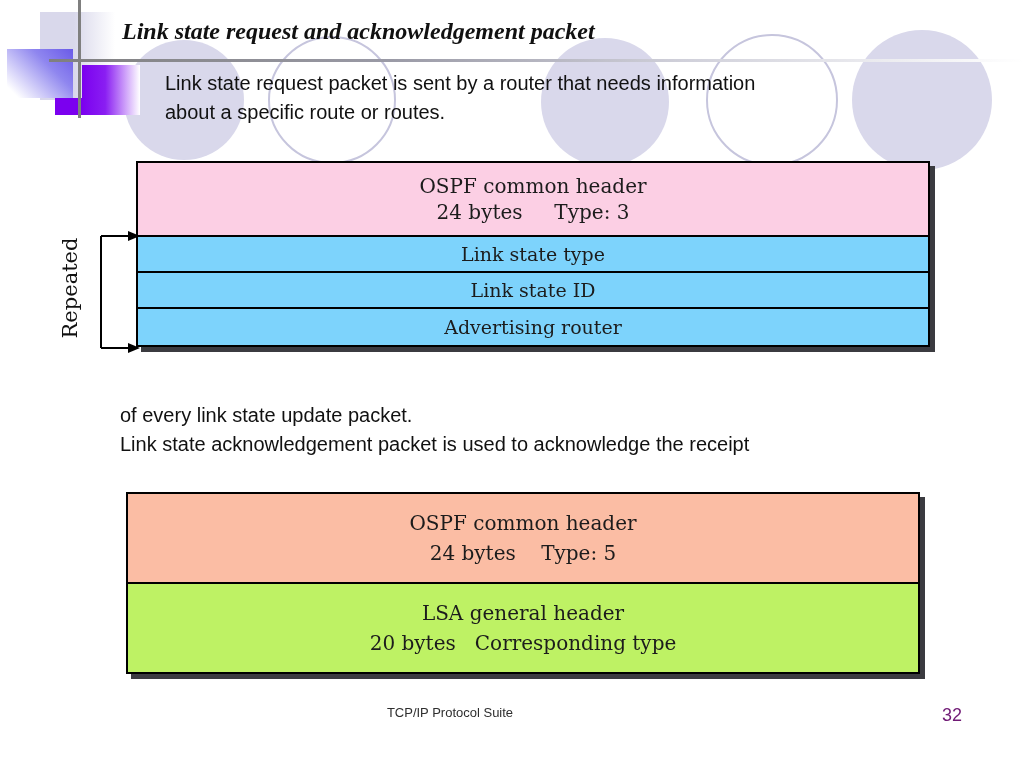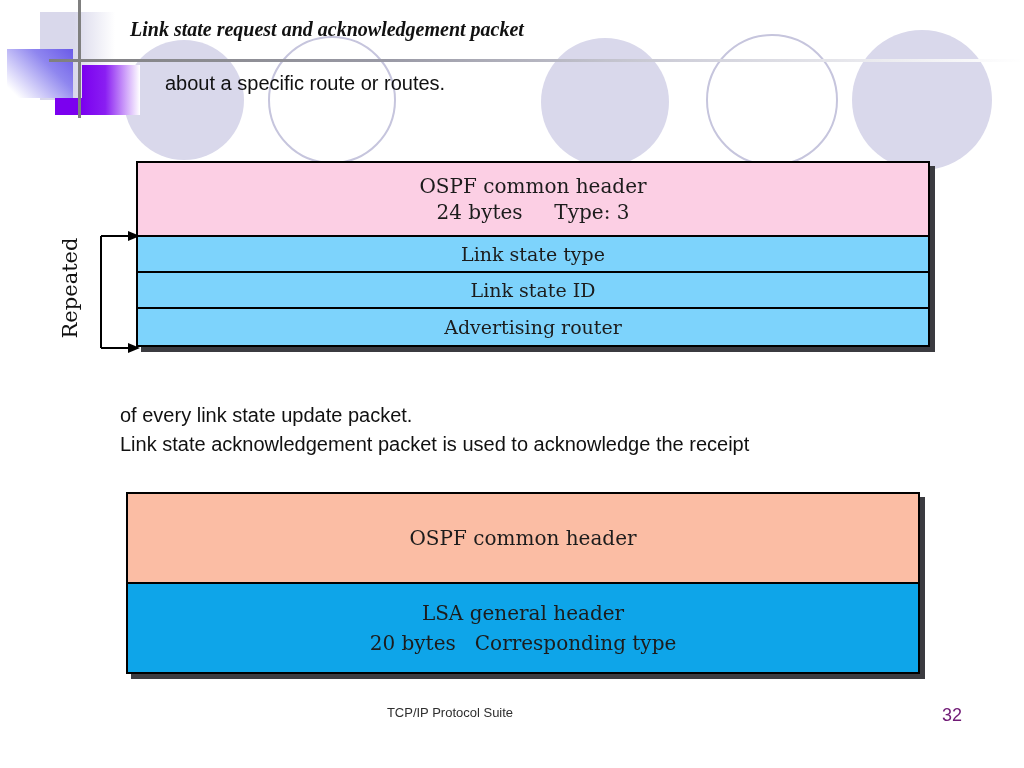--- a/index.html
+++ b/index.html
@@ -29,22 +29,22 @@
   }
   .vline{
     position:absolute;left:78px;top:0;width:3px;height:118px;background:#7f7f7f;z-index:3;
   }
   .hline{
     position:absolute;left:49px;top:59px;width:975px;height:3px;z-index:3;
     background:linear-gradient(to right,#7f7f7f 0%,#9a9aa6 35%,#d0d0da 65%,#ffffff 100%);
   }
   
   .title{
-    position:absolute;left:130px;top:18px;z-index:4;
-    font-family:"Liberation Serif",serif;font-size:20px;font-weight:bold;font-style:italic;
+    position:absolute;left:122px;top:18px;z-index:4;
+    font-family:"Liberation Serif",serif;font-size:24px;font-weight:bold;font-style:italic;
     color:#111;white-space:pre;
   }
   .para{position:absolute;z-index:4;font-size:20px;line-height:29px;color:#111;}
   .para .ln{white-space:pre;}
   #para1{left:165px;top:69px;}
   #para2{left:120px;top:401px;}
   
   .packet{
     position:absolute;z-index:4;width:790px;border:2px solid #000;
     box-shadow:5px 5px 0 #3b3b40;
@@ -56,21 +56,21 @@
     display:flex;flex-direction:column;align-items:center;justify-content:center;
     text-align:center;
   }
   #pkt-request .pkt-header{background:#fccfe4;height:72px;font-size:20px;line-height:26px;}
   .pkt-row{
     background:#7dd3fc;height:34px;border-top:2px solid #000;
     display:flex;align-items:center;justify-content:center;font-size:19px;
   }
   #pkt-ack .pkt-header{background:#fbbda4;height:88px;font-size:20px;line-height:30px;}
   .pkt-body{
-    background:#0ea5e9;height:88px;border-top:2px solid #000;
+    background:#bef264;height:88px;border-top:2px solid #000;
     display:flex;flex-direction:column;align-items:center;justify-content:center;
     text-align:center;font-size:20px;line-height:30px;
   }
   .pre{white-space:pre;}
   
   #repeated-label{
     position:absolute;left:17px;top:274px;width:110px;height:28px;z-index:4;
     transform:rotate(-90deg);text-align:center;
     font-family:"DejaVu Serif","Liberation Serif",serif;font-size:21px;color:#111;
   }
@@ -98,20 +98,21 @@
   <div class="sq-lavender"></div>
   <div class="sq-blue"></div>
   <div class="sq-purple-main"></div>
   <div class="sq-purple-foot"></div>
   <div class="vline"></div>
   <div class="hline"></div>
 
   <div class="title">Link state request and acknowledgement packet</div>
 
   <div class="para" id="para1">
+    <div class="ln">Link state request packet is sent by a router that needs information</div>
     <div class="ln">about a specific route or routes.</div>
   </div>
 
   <div class="packet" id="pkt-request">
     <div class="pkt-header">
       <div class="pre">OSPF common header</div>
       <div class="pre">24 bytes     Type: 3</div>
     </div>
     <div class="pkt-row">Link state type</div>
     <div class="pkt-row">Link state ID</div>
@@ -128,20 +129,21 @@
   </svg>
 
   <div class="para" id="para2">
     <div class="ln">of every link state update packet.</div>
     <div class="ln">Link state acknowledgement packet is used to acknowledge the receipt</div>
   </div>
 
   <div class="packet" id="pkt-ack">
     <div class="pkt-header">
       <div class="pre">OSPF common header</div>
+      <div class="pre">24 bytes    Type: 5</div>
     </div>
     <div class="pkt-body">
       <div class="pre">LSA general header</div>
       <div class="pre">20 bytes   Corresponding type</div>
     </div>
   </div>
 
   <div class="footer-title">TCP/IP Protocol Suite</div>
   <div class="page-number">32</div>
 

